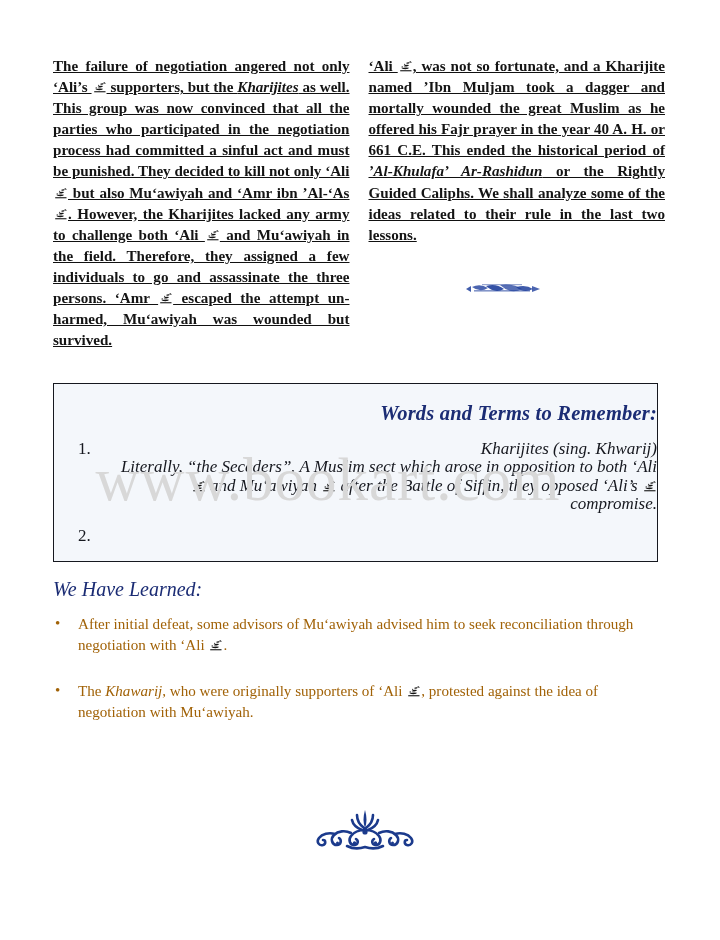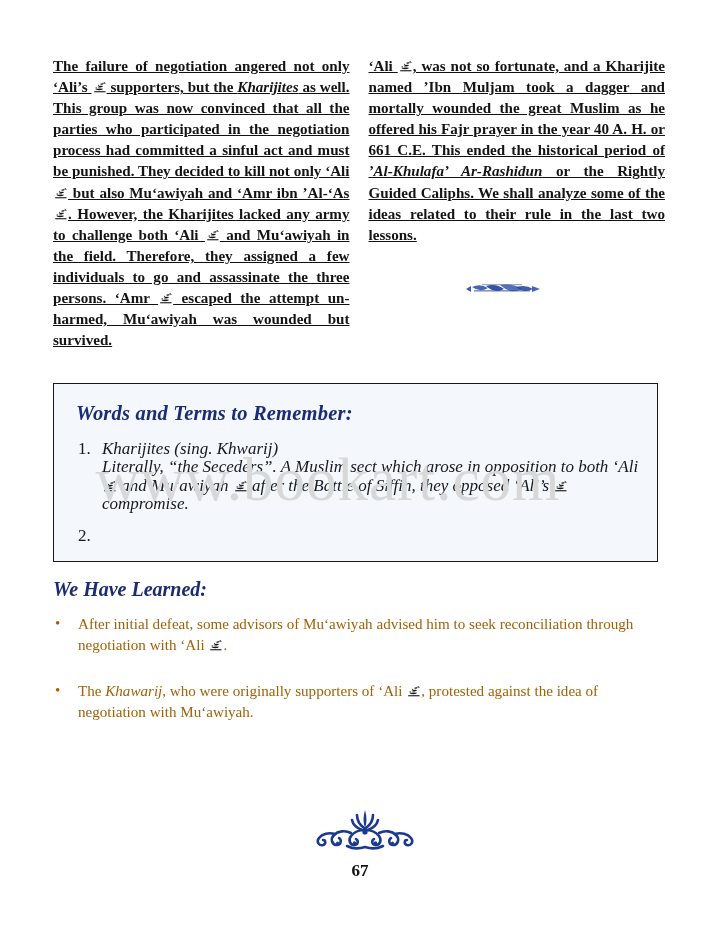--- a/index.html
+++ b/index.html
@@ -94,20 +94,21 @@
   .terms-box {
     position: absolute;
     left: 53px;
     top: 383px;
     width: 605px;
     height: 179px;
     box-sizing: border-box;
     border: 1.6px solid #16181f;
     background: #f4f7fb;
     z-index: 2;
+    text-align: right;
   }
   .terms-title {
     margin: 18px 0 0 22px;
     font-size: 20.5px;
     font-weight: bold;
     font-style: italic;
     color: #1b2c74;
     letter-spacing: .2px;
   }
   ol.terms-list {
@@ -142,21 +143,21 @@
     display: block;
     font-family: Liberation Serif, serif;
   }
 
   
   .learned-title {
     position: absolute;
     left: 53px;
     top: 578px;
     font-size: 20px;
-    font-weight: bold;
+    font-weight: normal;
     font-style: italic;
     color: #1b2c74;
     z-index: 2;
   }
   ul.learned-list {
     position: absolute;
     left: 53px;
     top: 614px;
     width: 612px;
     margin: 0;
@@ -385,15 +386,14 @@
       <g fill="#1b3a8c">
         <circle cx="60" cy="26" r="2.6"></circle>
         <circle cx="49.5" cy="37" r="1.7"></circle>
         <circle cx="70.5" cy="37" r="1.7"></circle>
         <circle cx="32.5" cy="37" r="1.5"></circle>
         <circle cx="87.5" cy="37" r="1.5"></circle>
       </g>
     </svg>
   </div>
 
-  <div class="page-number">67</div>
 
 </div>
 
 </body></html>

